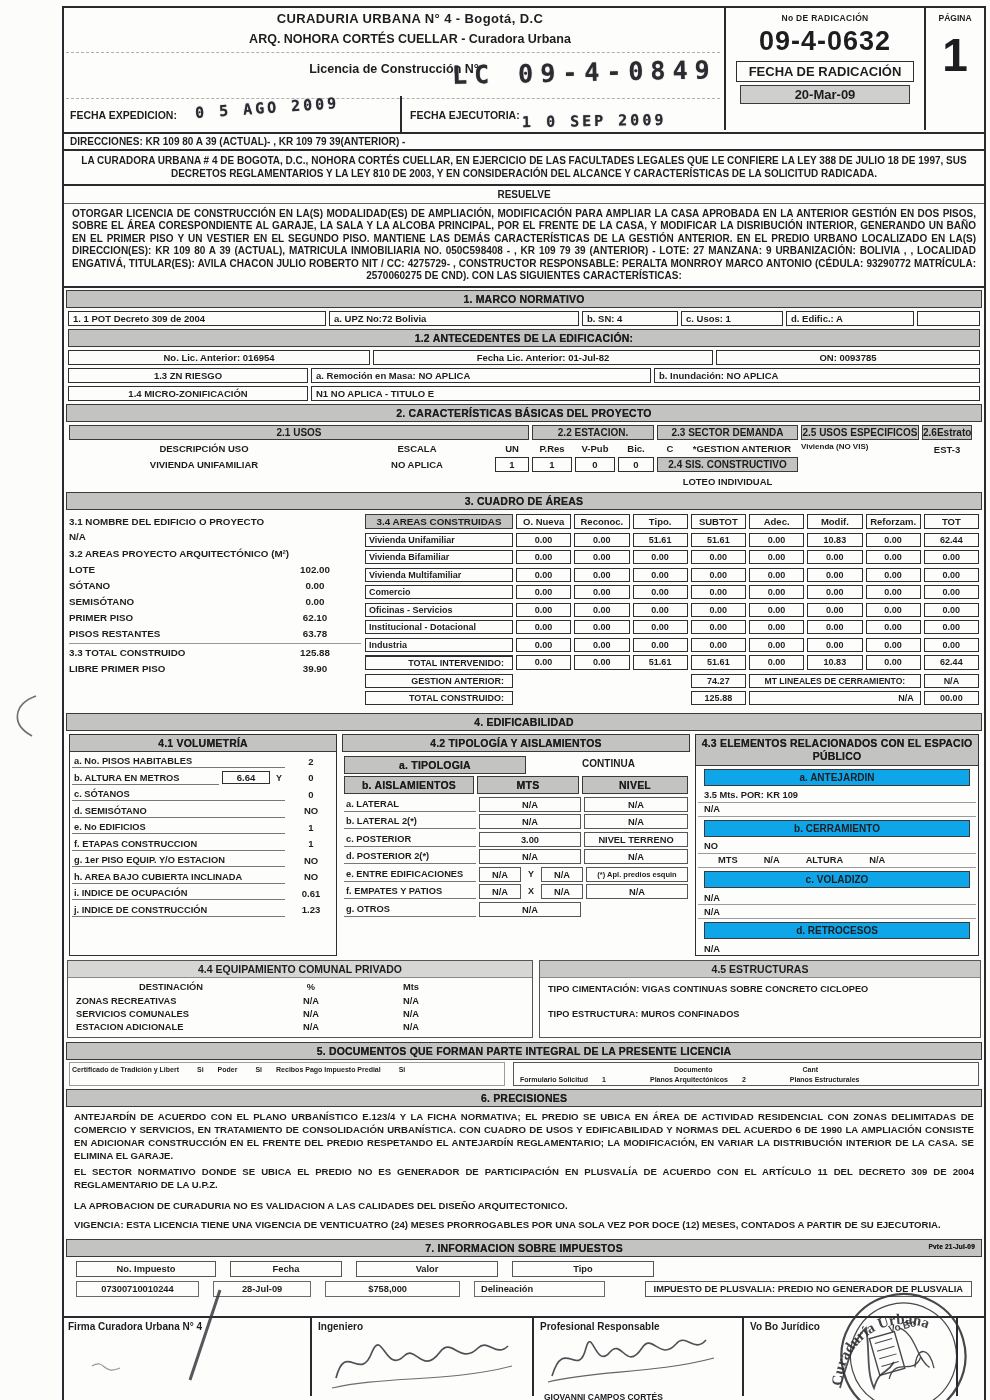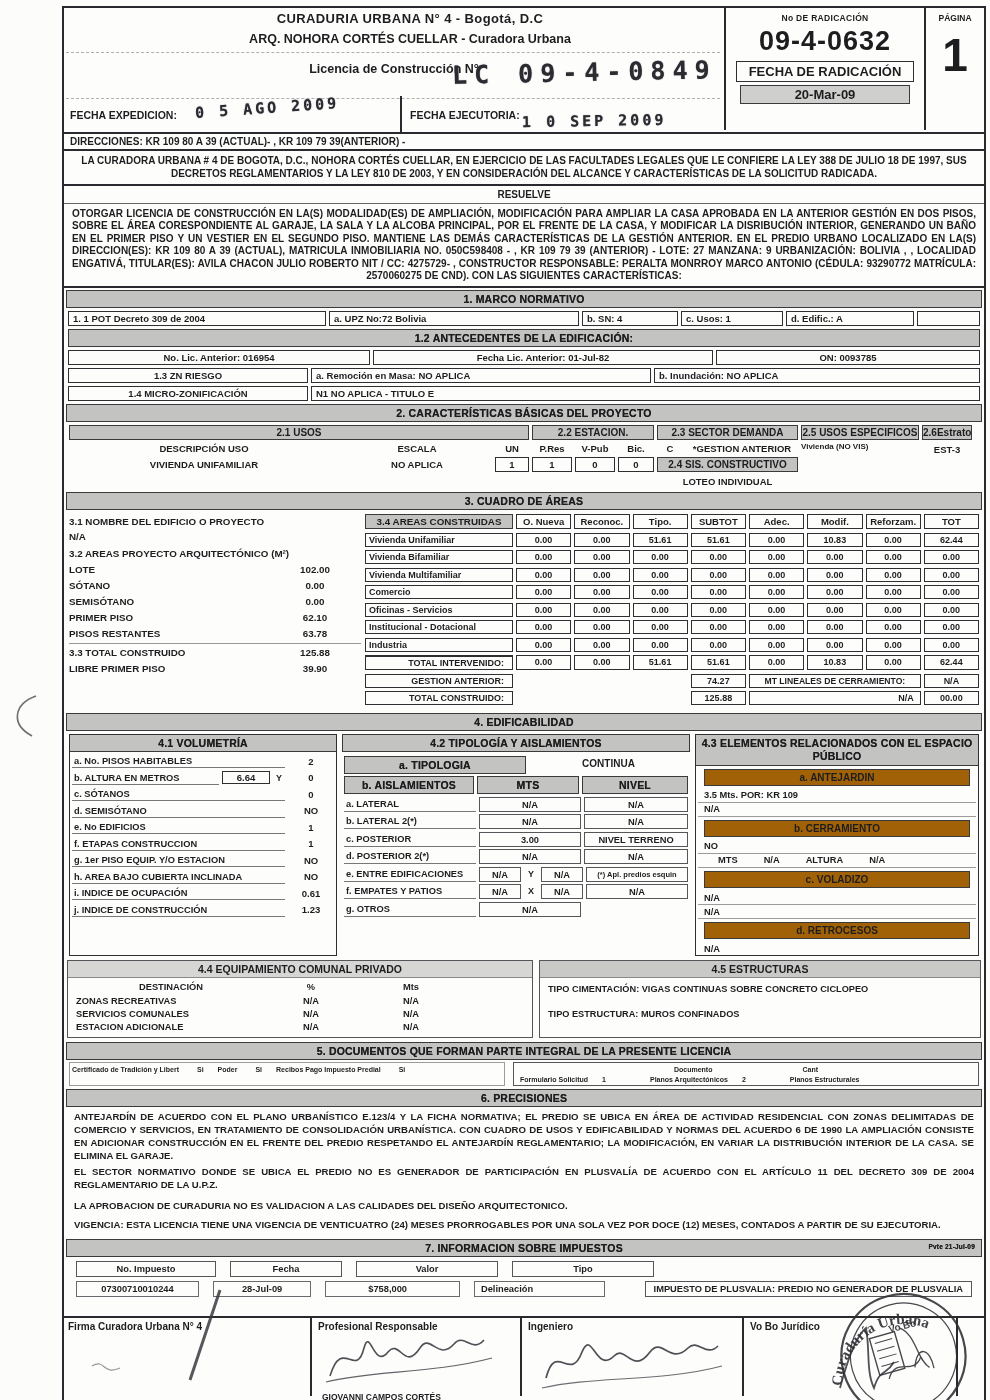--- a/index.html
+++ b/index.html
@@ -84,21 +84,21 @@
   .vmid{width:46px;border:1px solid #2f2f33;text-align:center;font-size:9.5px;font-weight:bold;}
   .vy{width:12px;font-size:9px;font-weight:bold;text-align:center;}
   .trow{display:flex;gap:3px;margin:2.5px 2px;align-items:stretch;}
   .tlab{width:128px;font-size:9.3px;font-weight:bold;padding:2px 2px 1px;border-bottom:1px solid #77777a;white-space:nowrap;}
   .tmts{width:100px;border:1px solid #55555a;text-align:center;font-size:9.3px;font-weight:bold;padding:2px 0 1px;}
   .tm1,.tm2{width:40px;border:1px solid #55555a;text-align:center;font-size:9.3px;font-weight:bold;padding:2px 0 1px;}
   .tsep{width:14px;text-align:center;font-size:9px;font-weight:bold;padding-top:2px;}
   .tniv{flex:1;text-align:center;font-size:9.3px;font-weight:bold;padding:2px 0 1px;border:1px solid #55555a;}
   .tnote{font-size:7.5px;}
   .noborder{border:none;}
-  .e3 .shead{background:#a16207;border:1px solid #3a3a3c;text-align:center;font-size:10px;font-weight:bold;padding:2px 0;margin:3px 8px;}
+  .e3 .shead{background:#0ea5e9;border:1px solid #3a3a3c;text-align:center;font-size:10px;font-weight:bold;padding:2px 0;margin:3px 8px;}
   .e3 .line{font-size:9.3px;font-weight:bold;padding:1.5px 6px;border-bottom:1px solid #9b9b9b;margin:0 2px;}
   .e3 .inline4{display:flex;gap:26px;padding:1.5px 6px 2px 20px;font-size:9.3px;font-weight:bold;border-bottom:1px solid #9b9b9b;margin:0 2px;}
   
   .eq-wrap{display:flex;gap:6px;margin:4px 3px;}
   .eq{width:464px;border:1px solid #55555a;}
   .eq .ttl{text-align:center;font-size:10.5px;font-weight:bold;padding:2px 0;border-bottom:1px solid #8a8a8a;background:#d6d6d4;}
   .eq-grid{display:grid;grid-template-columns:190px 90px 110px;font-size:9.3px;font-weight:bold;padding:2px 8px 4px;}
   .eq-grid .h{text-align:center;padding:2px 0;}
   .eq-grid .l{padding:1.5px 0;}
   .eq-grid .v{text-align:center;padding:1.5px 0;}
@@ -632,34 +632,34 @@
   </div>
 
   <div class="firmas" style="left:62px;right:4px">
     <div class="sig s1">
       <span>Firma Curadora Urbana N° 4</span>
       <svg width="236" height="80" viewBox="0 0 236 80">
         <path d="M128,62 L158,-28" stroke="#3a3a40" stroke-width="3" fill="none" opacity=".85"></path>
         <path d="M30,48 C44,40 40,58 58,50" stroke="#55555c" stroke-width="1.2" fill="none" opacity=".6"></path>
       </svg>
     </div>
+    <div class="sig s3">
+      <span>Ingeniero</span>
+      <svg width="208" height="80" viewBox="0 0 208 80">
+        <path d="M24,60 C34,22 48,66 60,34 C70,10 74,56 92,38 C104,26 110,58 128,34 C140,18 148,48 166,30 C176,20 184,40 196,28" stroke="#3c3c44" stroke-width="1.7" fill="none" opacity=".9"></path>
+        <path d="M20,70 C70,58 140,64 200,48" stroke="#3c3c44" stroke-width="1.1" fill="none" opacity=".75"></path>
+      </svg>
+    </div>
     <div class="sig s2">
       <span>Profesional Responsable</span>
       <svg width="196" height="80" viewBox="0 0 196 80">
         <path d="M18,58 C30,18 44,62 52,30 C58,8 62,52 76,34 C88,20 92,54 108,30 C118,14 126,44 142,26 C152,14 160,36 172,22" stroke="#3c3c44" stroke-width="1.6" fill="none" opacity=".9"></path>
         <path d="M14,64 C60,52 120,56 180,40" stroke="#3c3c44" stroke-width="1.2" fill="none" opacity=".8"></path>
       </svg>
       <span class="nm">GIOVANNI CAMPOS CORTÉS</span>
-    </div>
-    <div class="sig s3">
-      <span>Ingeniero</span>
-      <svg width="208" height="80" viewBox="0 0 208 80">
-        <path d="M24,60 C34,22 48,66 60,34 C70,10 74,56 92,38 C104,26 110,58 128,34 C140,18 148,48 166,30 C176,20 184,40 196,28" stroke="#3c3c44" stroke-width="1.7" fill="none" opacity=".9"></path>
-        <path d="M20,70 C70,58 140,64 200,48" stroke="#3c3c44" stroke-width="1.1" fill="none" opacity=".75"></path>
-      </svg>
     </div>
     <div class="sig s4">
       <span>Vo Bo Jurídico</span>
       <svg width="200" height="80" viewBox="0 0 200 80">
         <path d="M96,70 C104,40 112,18 122,10 C126,30 122,54 130,70 C136,50 142,58 150,44" stroke="#3c3c44" stroke-width="1.8" fill="none" opacity=".9"></path>
       </svg>
     </div>
     <div class="sig slast"></div>
   </div>
 

